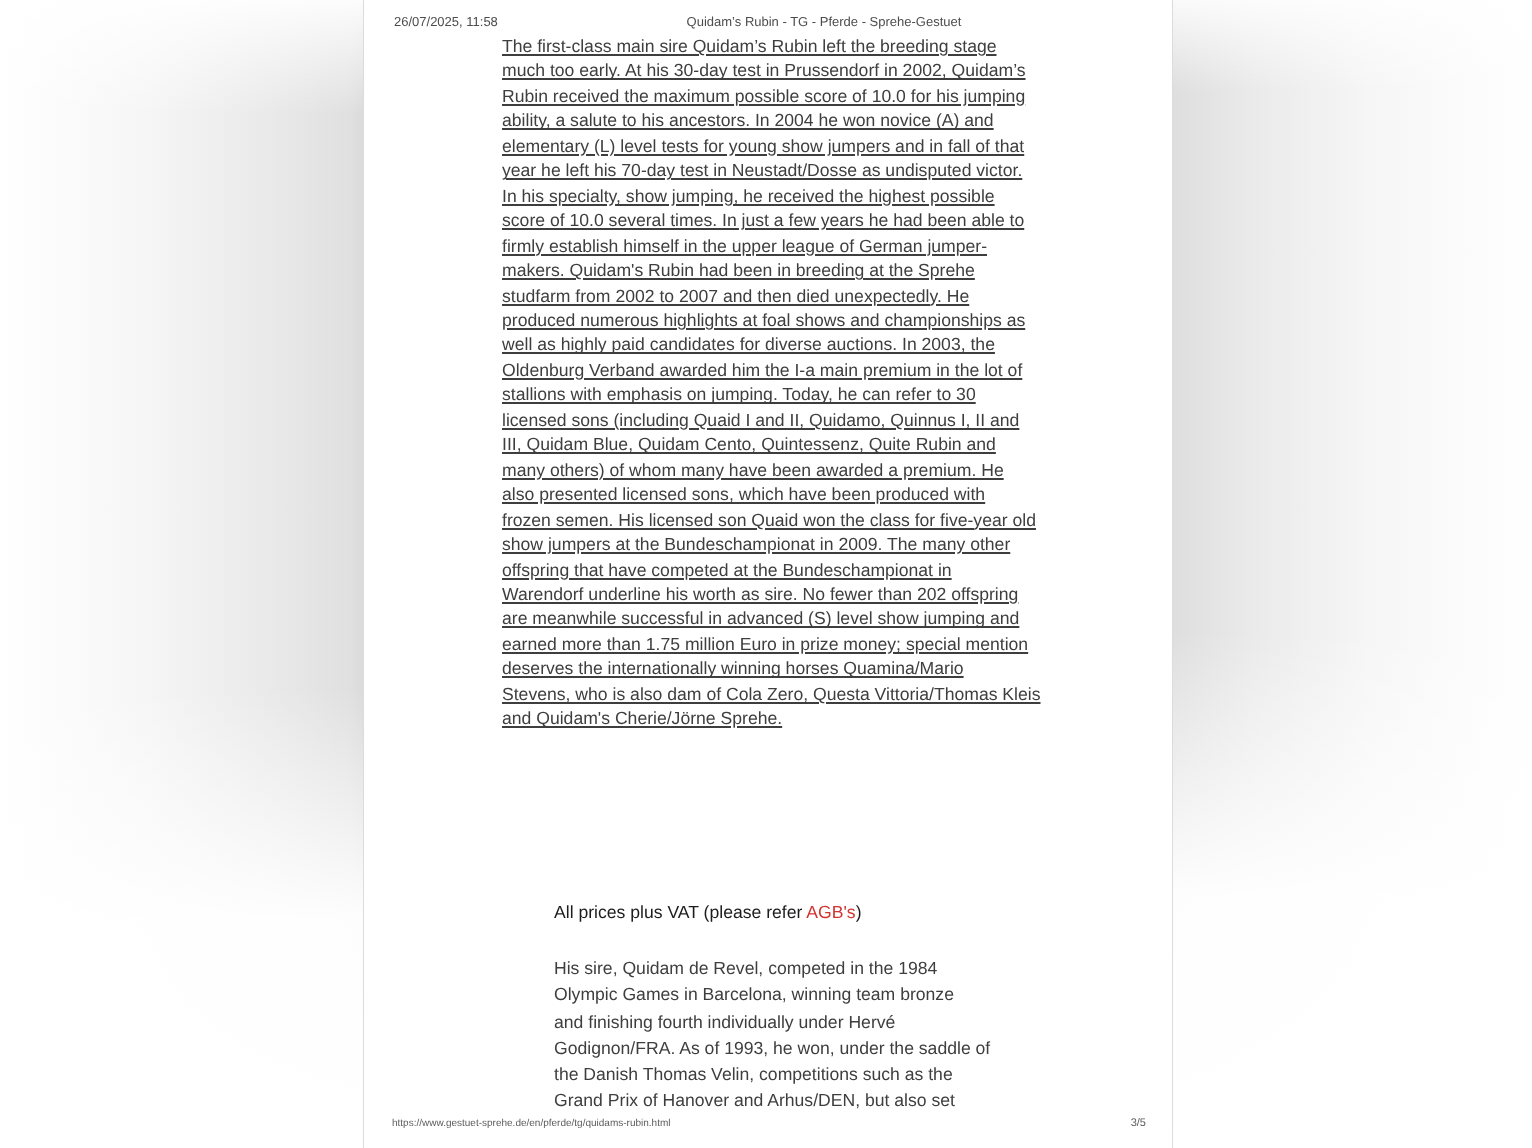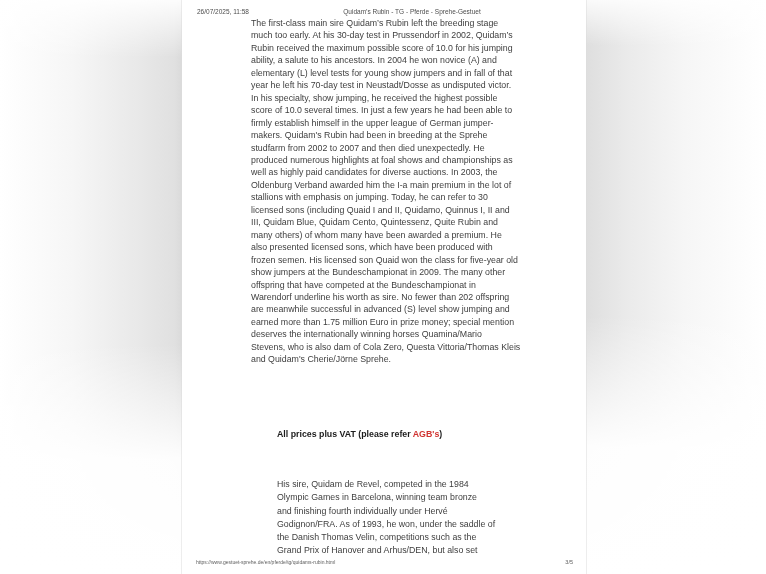--- a/index.html
+++ b/index.html
@@ -43,32 +43,33 @@
     transform: translateX(-50%);
     font-size: 6.5px; line-height: 9px; color: #4d4d4d;
     white-space: nowrap;
   }
   .p1 {
     position: absolute; left: 69px; top: 17px;
     width: 320px;
     font-size: 8.8px; line-height: 12.45px;
     color: #3e3e3e;
     white-space: pre-line;
+    text-decoration: underline;
   }
   .add-heading {
     position: absolute; left: 95px; top: 413px;
     margin: 0;
     font-family: "Liberation Serif", "DejaVu Serif", serif;
     font-size: 19.5px; font-weight: 700; letter-spacing: 0.2px;
     color: #2a2a2a;
     white-space: nowrap;
   }
   .vat {
-    position: absolute; left: 95px; top: 429px;
-    font-size: 8.8px; font-weight: bold; color: #1c1c1c;
+    position: absolute; left: 95px; top: 451px;
+    font-size: 8.8px; font-weight: normal; color: #1c1c1c;
     white-space: nowrap;
   }
   .vat .agb { color: #d03330; }
   .p2 {
     position: absolute; left: 95px; top: 478px;
     width: 250px;
     font-size: 8.8px; line-height: 13.3px;
     color: #3e3e3e;
     white-space: pre-line;
   }

